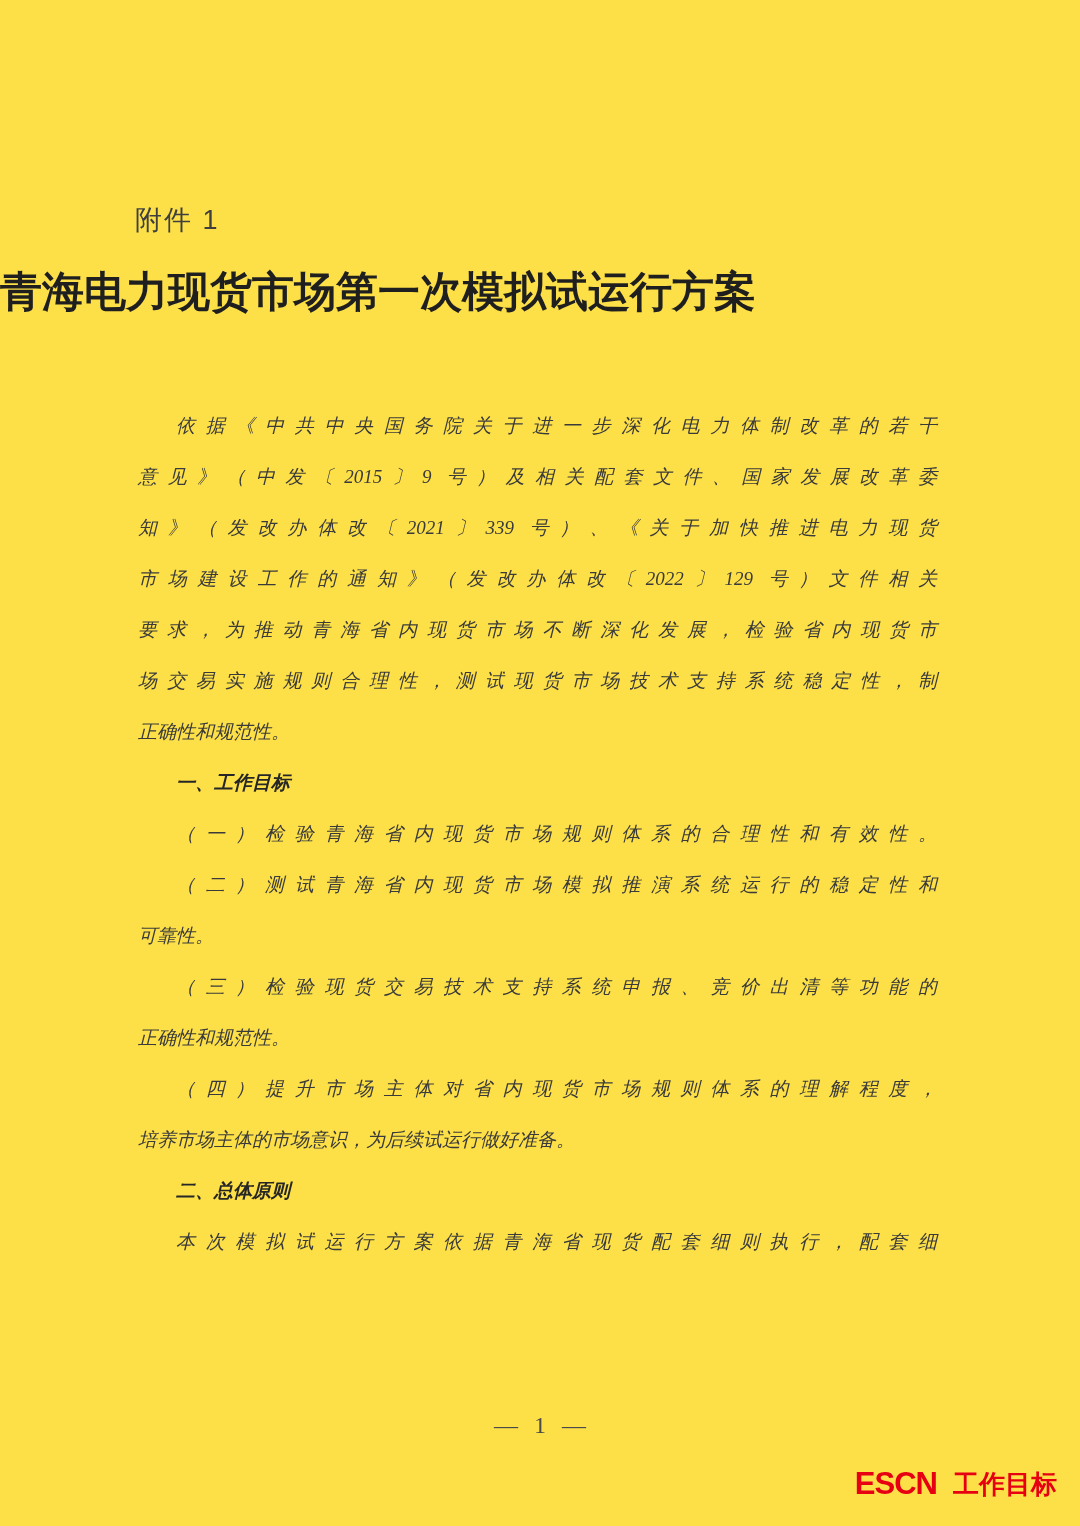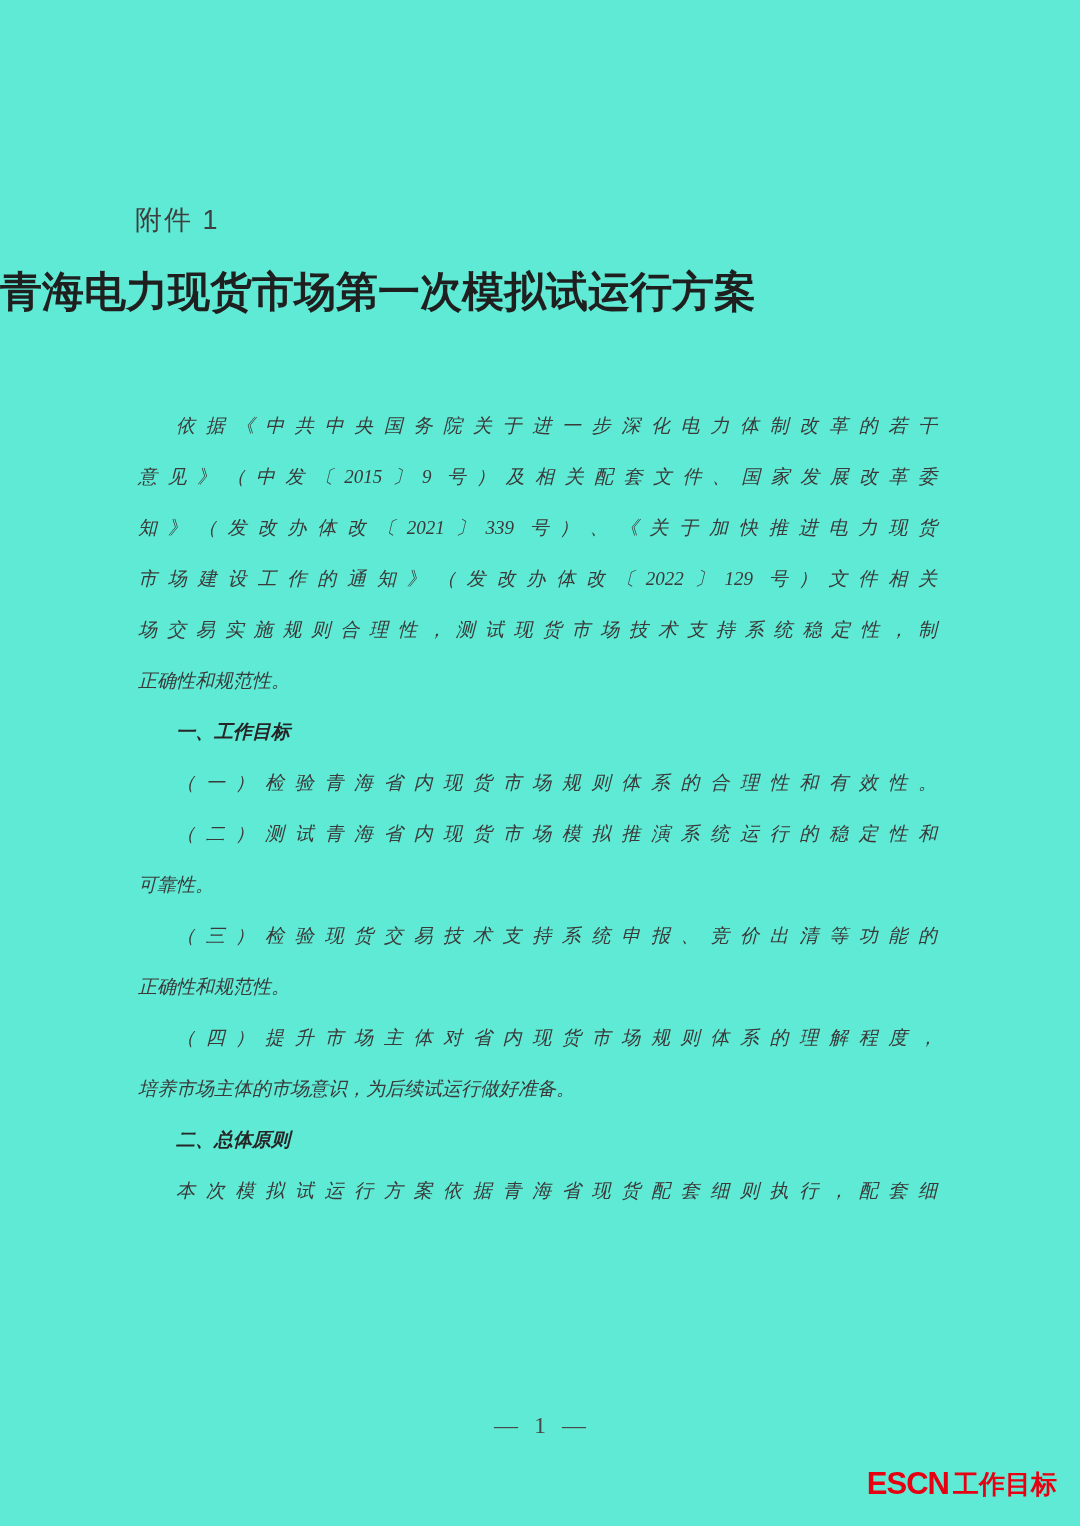--- a/index.html
+++ b/index.html
@@ -4,21 +4,21 @@
 <style>
   html, body {
     margin: 0;
     padding: 0;
     background: #ffffff;
   }
   .page {
     position: relative;
     width: 1080px;
     height: 1526px;
-    background: #5eead4;
+    background: #fde047;
     overflow: hidden;
     font-family: "Liberation Serif", "DejaVu Serif", serif;
   }
   .attachment-label {
     position: absolute;
     left: 135px;
     top: 202px;
     font-family: "Liberation Sans", "DejaVu Sans", sans-serif;
     font-weight: 500;
     font-size: 27px;
@@ -79,20 +79,21 @@
     word-spacing: 10px;
     font-family: "Liberation Serif", "DejaVu Serif", serif;
   }
   .logo {
     position: absolute;
     right: 23px;
     top: 1468px;
     display: flex;
     align-items: center;
     height: 32px;
+    gap: 12px;
   }
   .logo .latin {
     font-family: "Liberation Sans", "DejaVu Sans", sans-serif;
     font-weight: 800;
     font-size: 31px;
     letter-spacing: -1px;
     color: #e60012;
     line-height: 32px;
   }
   .logo .chinese {
@@ -111,20 +112,21 @@
 
   <div class="attachment-label">附件 1</div>
 
   <div class="doc-title">青海电力现货市场第一次模拟试运行方案</div>
 
   <div class="doc-body">
       <div class="line para indent justify">依据《中共中央国务院关于进一步深化电力体制改革的若干</div>
       <div class="line para justify">意见》（中发〔2015〕9 号）及相关配套文件、国家发展改革委</div>
       <div class="line para justify">知》（发改办体改〔2021〕339 号）、《关于加快推进电力现货</div>
       <div class="line para justify">市场建设工作的通知》（发改办体改〔2022〕129 号）文件相关</div>
+      <div class="line para justify">要求，为推动青海省内现货市场不断深化发展，检验省内现货市</div>
       <div class="line para justify">场交易实施规则合理性，测试现货市场技术支持系统稳定性，制</div>
       <div class="line para">正确性和规范性。</div>
       <div class="line heading indent">一、工作目标</div>
       <div class="line para indent justify">（一）检验青海省内现货市场规则体系的合理性和有效性。</div>
       <div class="line para indent justify">（二）测试青海省内现货市场模拟推演系统运行的稳定性和</div>
       <div class="line para">可靠性。</div>
       <div class="line para indent justify">（三）检验现货交易技术支持系统申报、竞价出清等功能的</div>
       <div class="line para">正确性和规范性。</div>
       <div class="line para indent justify">（四）提升市场主体对省内现货市场规则体系的理解程度，</div>
       <div class="line para">培养市场主体的市场意识，为后续试运行做好准备。</div>

